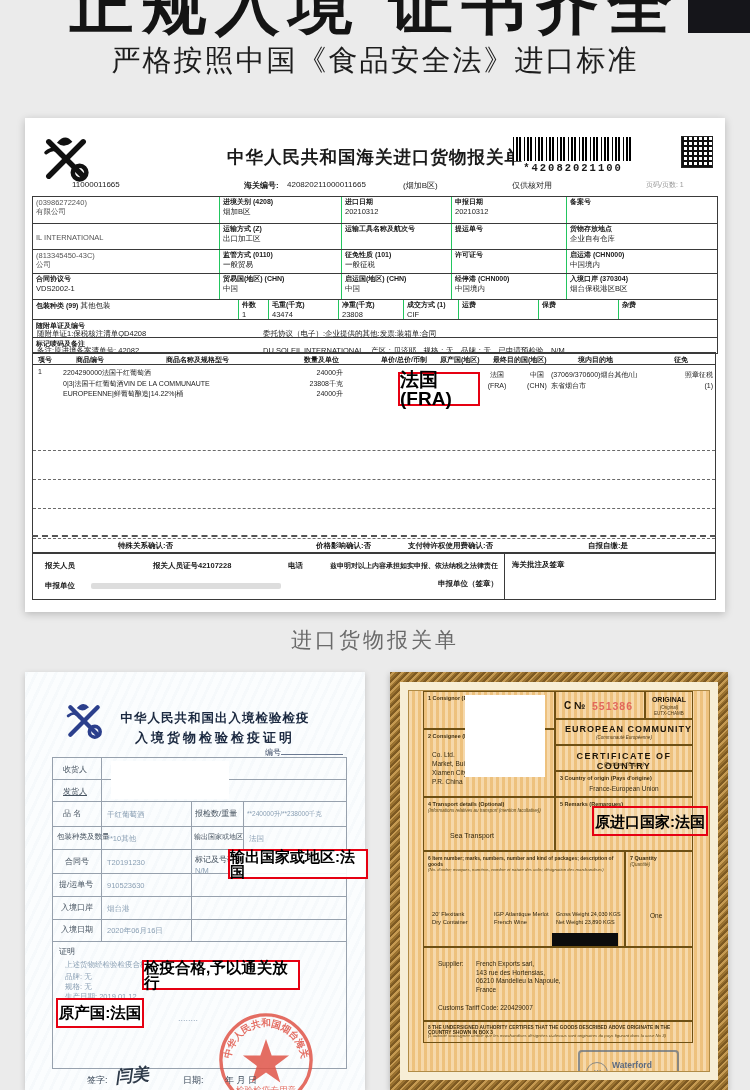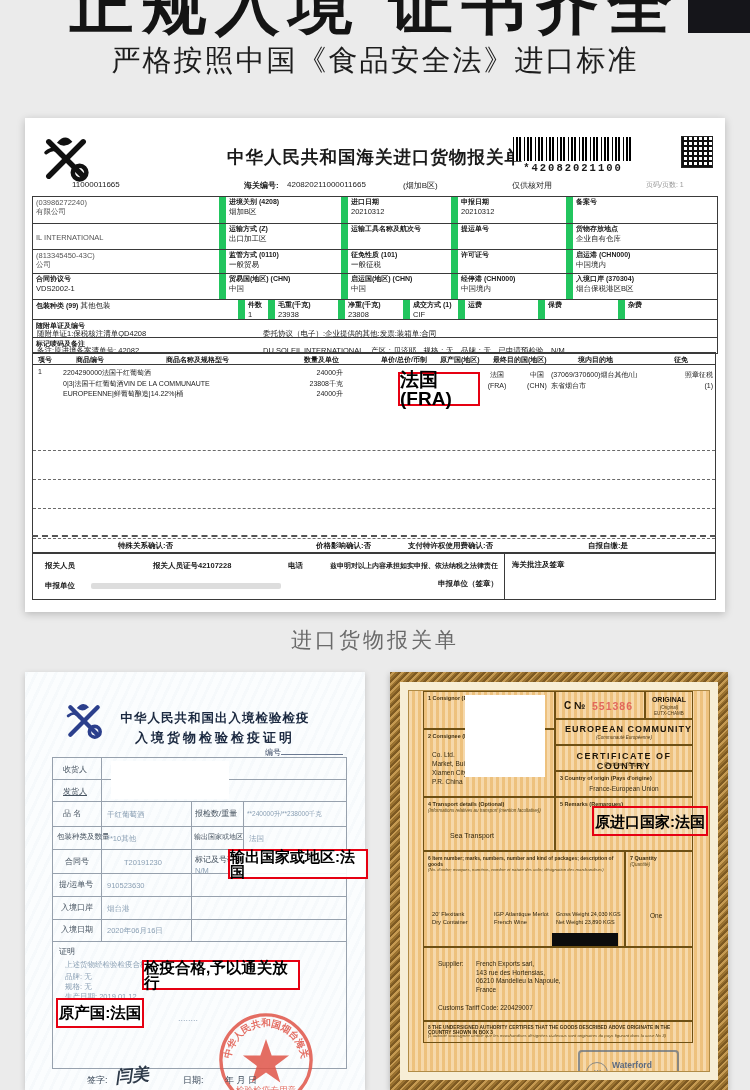--- a/index.html
+++ b/index.html
@@ -22,21 +22,21 @@
     background:repeating-linear-gradient(90deg,#000 0 1px,#fff 1px 3px,#000 3px 5px,#fff 5px 6px,#000 6px 8px,#fff 8px 11px);}
   .barcode-txt{left:488px;top:44px;width:120px;text-align:center;font-family:"Liberation Mono","DejaVu Sans Mono",monospace;
                font-size:10.5px;letter-spacing:2px;font-weight:bold;}
   .qr{right:12px;top:18px;width:30px;height:30px;border:1px solid #222;
       background-image:repeating-linear-gradient(0deg,#111 0 2px,transparent 2px 5px),
                        repeating-linear-gradient(90deg,#111 0 2px,transparent 2px 5px);}
   .meta{top:62px;left:0;width:100%;height:12px;font-size:8px;color:#222;}
   .grid{top:78px;left:7px;width:684px;border:1px solid #3a3a3a;font-size:7.5px;}
   .gr{display:flex;border-top:1px solid #3a3a3a;box-sizing:border-box;}
   .gr:first-child{border-top:none;}
-  .gc{border-left:7px solid #22c55e;padding:1px 3px;box-sizing:border-box;overflow:hidden;line-height:1.25;}
+  .gc{border-left:1px solid #22c55e;padding:1px 3px;box-sizing:border-box;overflow:hidden;line-height:1.25;}
   .gc:first-child{border-left:none;}
   .gl{font-weight:bold;font-size:7px;}
   .gv{font-size:7.5px;}
   .goods-hd{top:234px;left:7px;width:684px;height:13px;border-left:1px solid #3a3a3a;border-right:1px solid #3a3a3a;
             border-top:1px solid #3a3a3a;border-bottom:1px solid #3a3a3a;font-size:7px;font-weight:bold;box-sizing:border-box;}
   .goods-row{top:247px;left:7px;width:684px;height:57px;border-left:1px solid #3a3a3a;border-right:1px solid #3a3a3a;
              font-size:7px;box-sizing:border-box;}
   .dashed-area{top:304px;left:7px;width:684px;border-left:1px solid #3a3a3a;border-right:1px solid #3a3a3a;box-sizing:border-box;}
   .dash-line{height:28px;border-bottom:1px dashed #6a6a6a;}
   .confirm-row{top:417px;left:7px;width:684px;height:18px;border:1px solid #3a3a3a;border-top:2px dashed #555;
@@ -198,21 +198,21 @@
           </div>
       </div>
       <div class="gr" style="height:20px;">
         <div class="gc" style="width:205px;"><span class="gl">包装种类 (99)</span> <span class="gv">其他包装</span></div>
         <div class="gc" style="width:30px;">
             <div class="gl">件数</div>
             <div class="gv">1</div>
           </div>
         <div class="gc" style="width:70px;">
             <div class="gl">毛重(千克)</div>
-            <div class="gv">23938</div>
+            <div class="gv">43474</div>
           </div>
         <div class="gc" style="width:65px;">
             <div class="gl">净重(千克)</div>
             <div class="gv">23808</div>
           </div>
         <div class="gc" style="width:55px;">
             <div class="gl">成交方式 (1)</div>
             <div class="gv">CIF</div>
           </div>
         <div class="gc" style="width:80px;">
@@ -337,21 +337,21 @@
       <span class="iv" style="left:54px;top:52px;">干红葡萄酒</span>
       <span class="il" style="left:142px;top:50px;">报检数/重量</span>
       <span class="iv" style="left:194px;top:52px;font-size:6.5px;">**240000升/**238000千克</span>
 
       <span class="il" style="left:4px;top:74px;font-size:7.5px;">包装种类及数量</span>
       <span class="iv" style="left:54px;top:76px;">**10其他</span>
       <span class="il" style="left:141px;top:74px;font-size:7px;">输出国家或地区</span>
       <span class="iv" style="left:196px;top:76px;">法国</span>
 
       <span class="il" style="left:12px;top:98px;">合同号</span>
-      <span class="iv" style="left:54px;top:100px;margin-left:17px;">T20191230</span>
+      <span class="iv" style="left:54px;top:100px;">T20191230</span>
       <span class="il" style="left:142px;top:96px;">标记及号码</span>
       <span class="iv" style="left:142px;top:108px;">N/M</span>
 
       <span class="il" style="left:6px;top:121px;">提/运单号</span>
       <span class="iv" style="left:54px;top:123px;">910523630</span>
       <span class="il" style="left:8px;top:144px;">入境口岸</span>
       <span class="iv" style="left:54px;top:146px;">烟台港</span>
       <span class="il" style="left:8px;top:166px;">入境日期</span>
       <span class="iv" style="left:54px;top:168px;">2020年06月16日</span>
 

